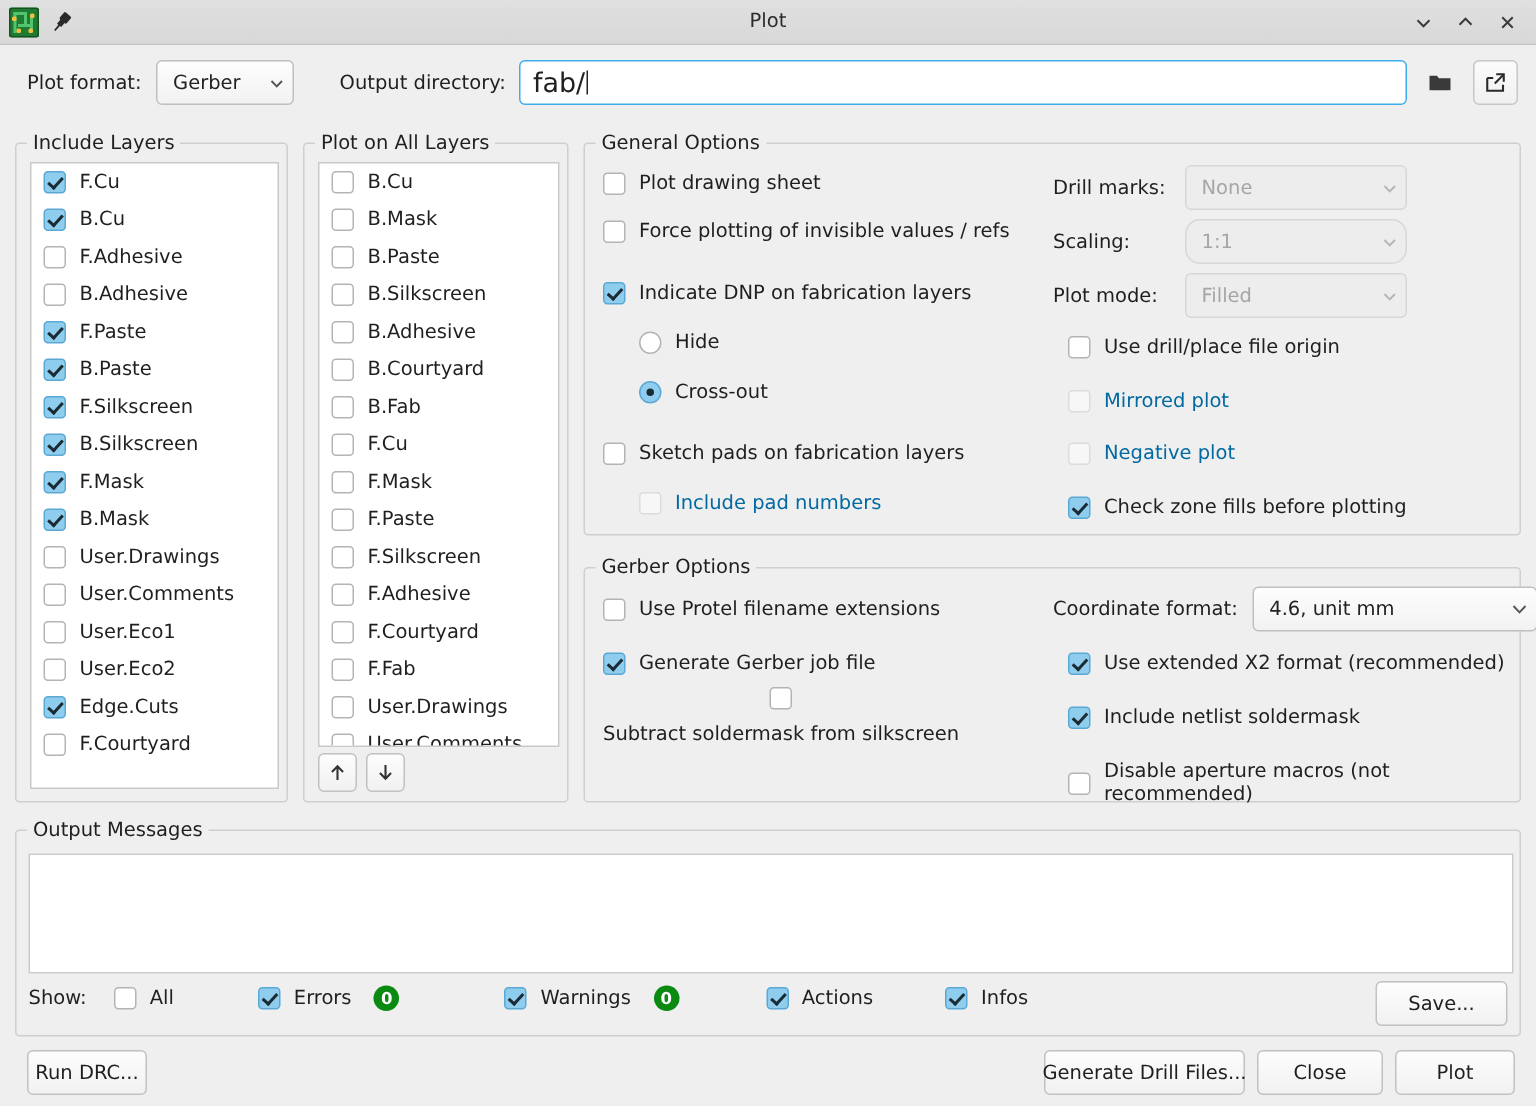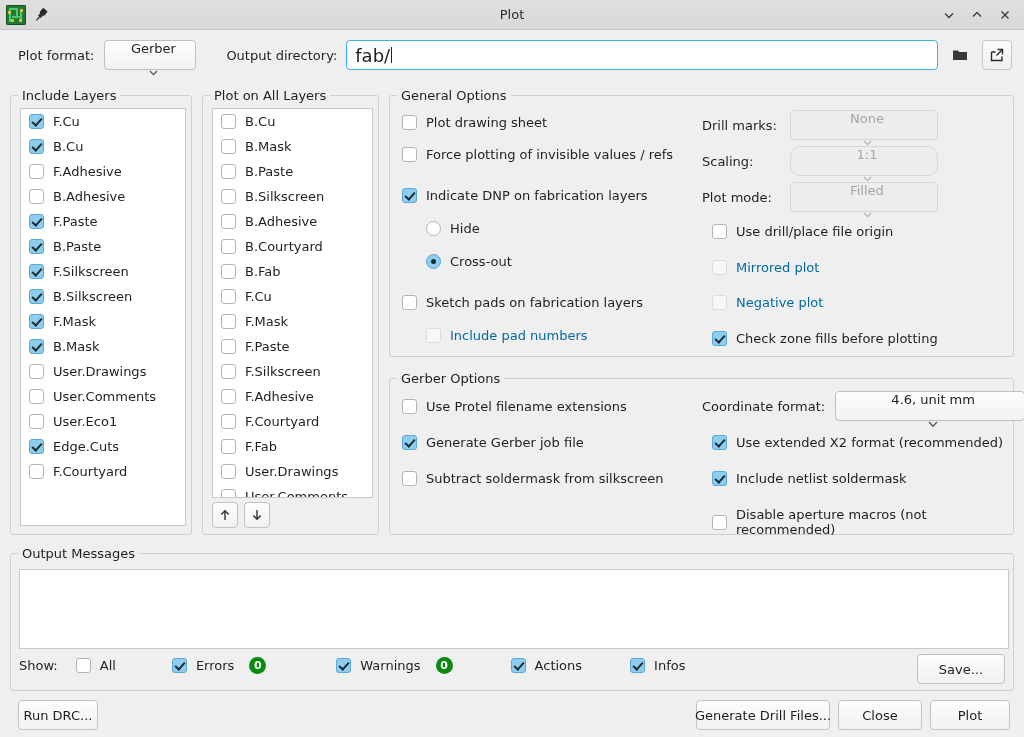--- a/index.html
+++ b/index.html
@@ -59,21 +59,20 @@
   .combo {
     height: 30px;
     background: linear-gradient(#fdfdfd, #f2f2f2);
     border: 1px solid #c0c0c0;
     border-radius: 4px;
     display: flex; align-items: center;
     padding: 0 4px 0 10px;
     gap: 10px;
     box-sizing: border-box;
     cursor: default;
-    flex-direction: column;
   }
   .combo .val { flex: 1; font-size: 13px; color: #232323; white-space: nowrap; }
   .combo .chev { color: #555; display: flex; align-items: center; }
   .combo.disabled { background: #ededed; border-color: #d7d7d7; }
   .combo.disabled .val { color: #a6a6a6; }
   .combo.disabled .chev { color: #b5b5b5; }
 
   .textfield {
     height: 30px; flex: 1;
     background: #ffffff;
@@ -330,20 +329,24 @@
         </div>
         <div class="litem">
           <span class="cb"></span>
           <span>User.Comments</span>
         </div>
         <div class="litem">
           <span class="cb"></span>
           <span>User.Eco1</span>
         </div>
         <div class="litem">
+          <span class="cb"></span>
+          <span>User.Eco2</span>
+        </div>
+        <div class="litem">
           <span class="cb on"></span>
           <span>Edge.Cuts</span>
         </div>
         <div class="litem">
           <span class="cb"></span>
           <span>F.Courtyard</span>
         </div>
       </div>
   </div>
 </div>
@@ -533,21 +536,21 @@
   <div class="optrow abs" style="left:12px; top:20px;">
     <span class="cb"></span>
     <span>Use Protel filename extensions</span>
   </div>
 
   <div class="optrow abs" style="left:12px; top:56px;">
     <span class="cb on"></span>
     <span>Generate Gerber job file</span>
   </div>
 
-  <div class="optrow abs" style="left:12px; top:92px;">
+  <div class="optrow abs" style="left:12px; top:79px;flex-direction:column;">
     <span class="cb"></span>
     <span>Subtract soldermask from silkscreen</span>
   </div>
 
   <div class="fieldrow abs" style="left:312px; top:12px;">
     <span class="lbl">Coordinate format:</span>
     <div class="combo" style="width:190px; margin-left:10px;">
       <span class="val">4.6, unit mm</span>
       <span class="chev">
         <svg width="14" height="14" viewBox="0 0 14 14">

